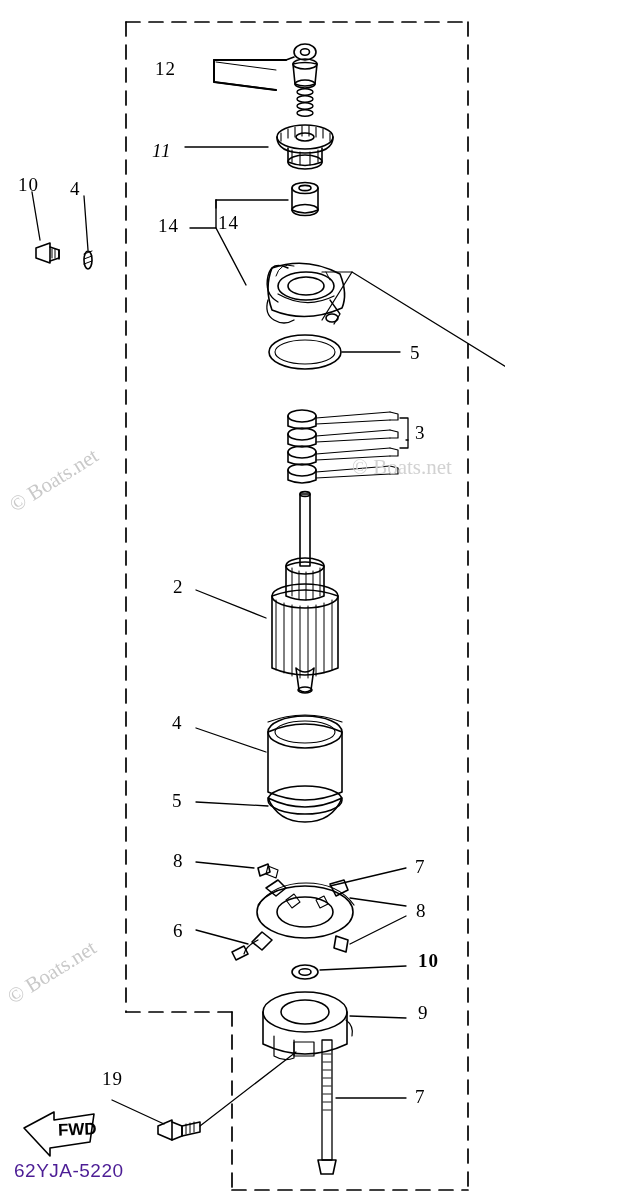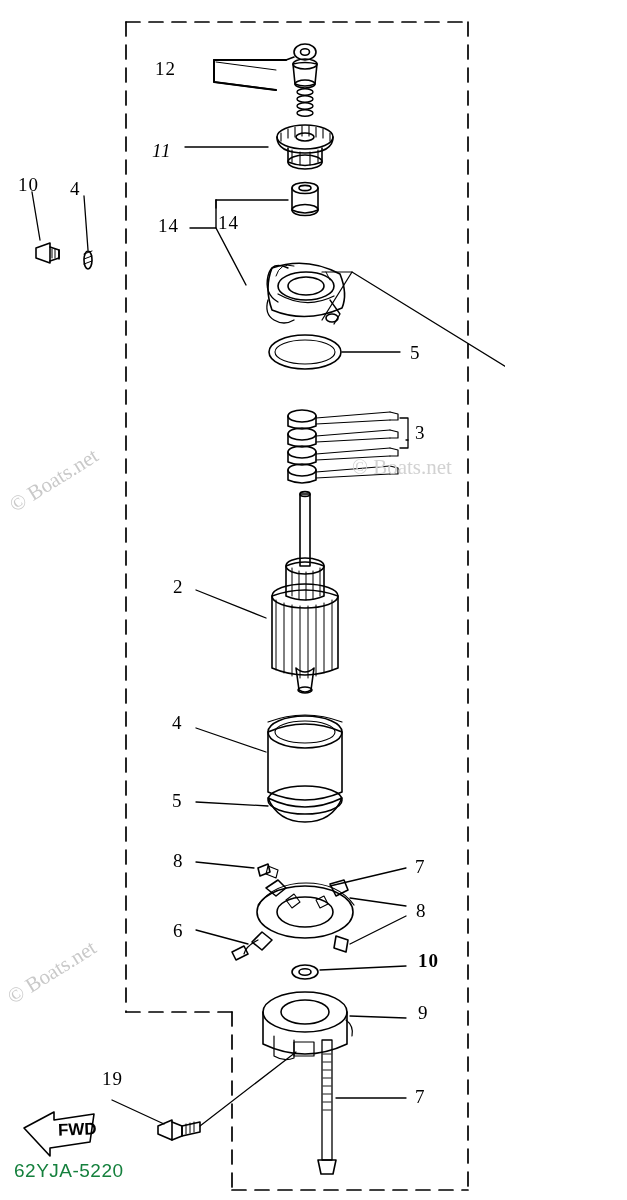--- a/index.html
+++ b/index.html
@@ -34,21 +34,21 @@
     white-space: nowrap;
     user-select: none;
   }
   .partcode {
     position: absolute;
     left: 14px;
     top: 1160px;
     font-family: "Liberation Sans", sans-serif;
     font-size: 19px;
     letter-spacing: 0.5px;
-    color: #15803d;
+    color: #4c1d95;
   }
   .fwd-label {
     position: absolute;
     left: 58px;
     top: 1120px;
     font-family: "Liberation Sans", sans-serif;
     font-weight: bold;
     font-size: 17px;
     color: #000;
     transform: rotate(-2deg);

